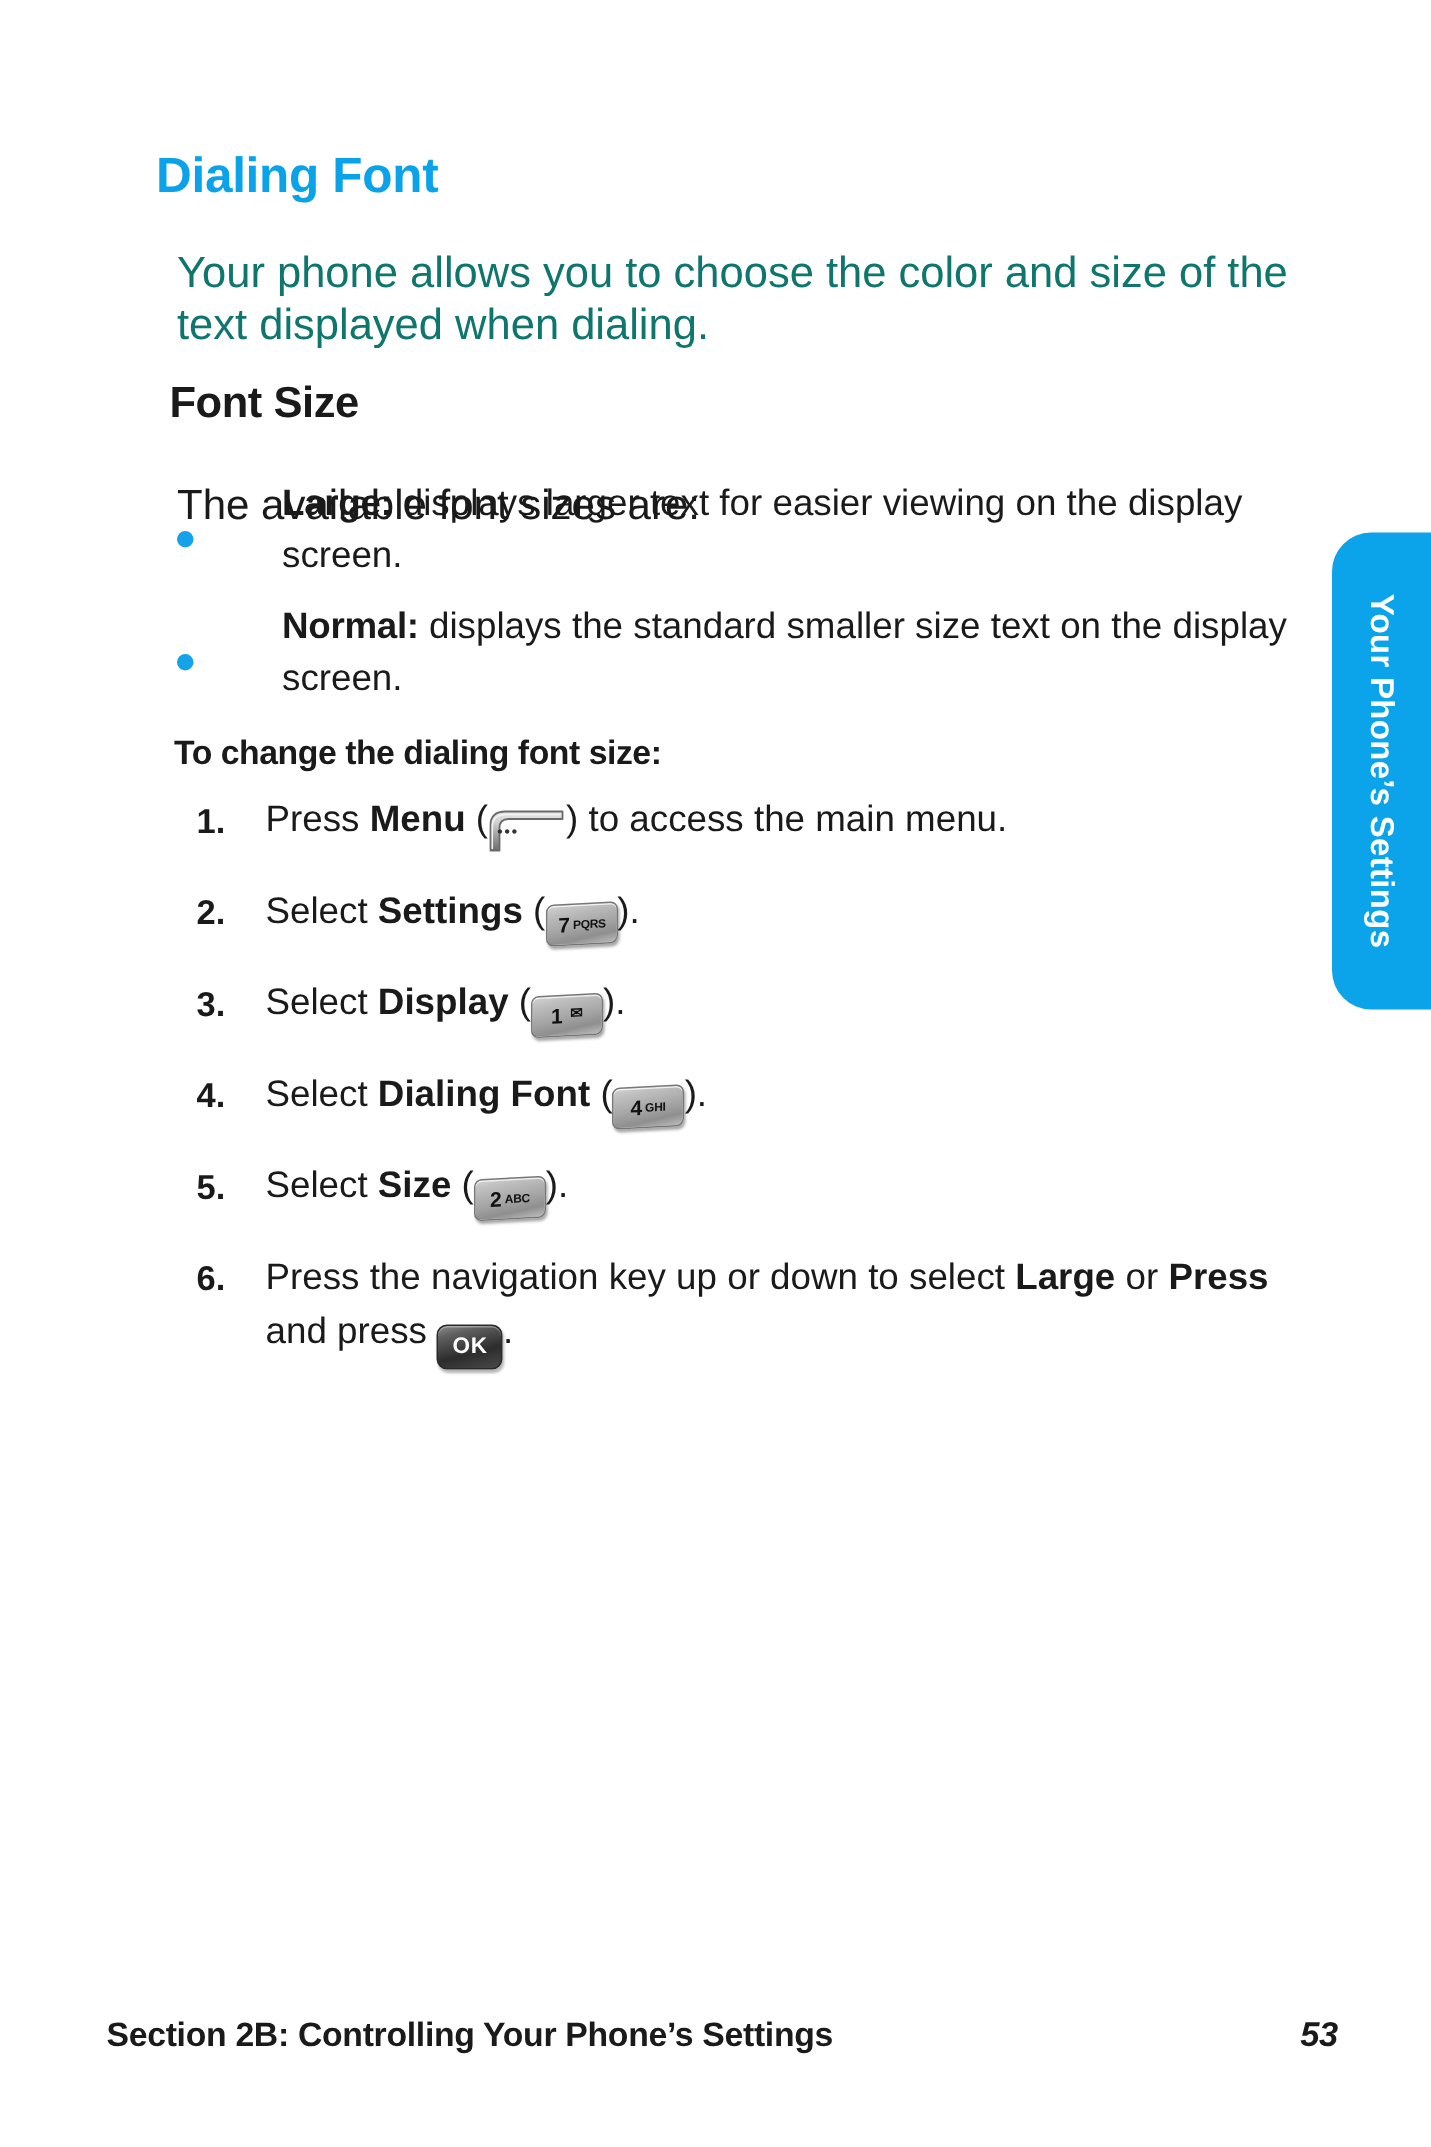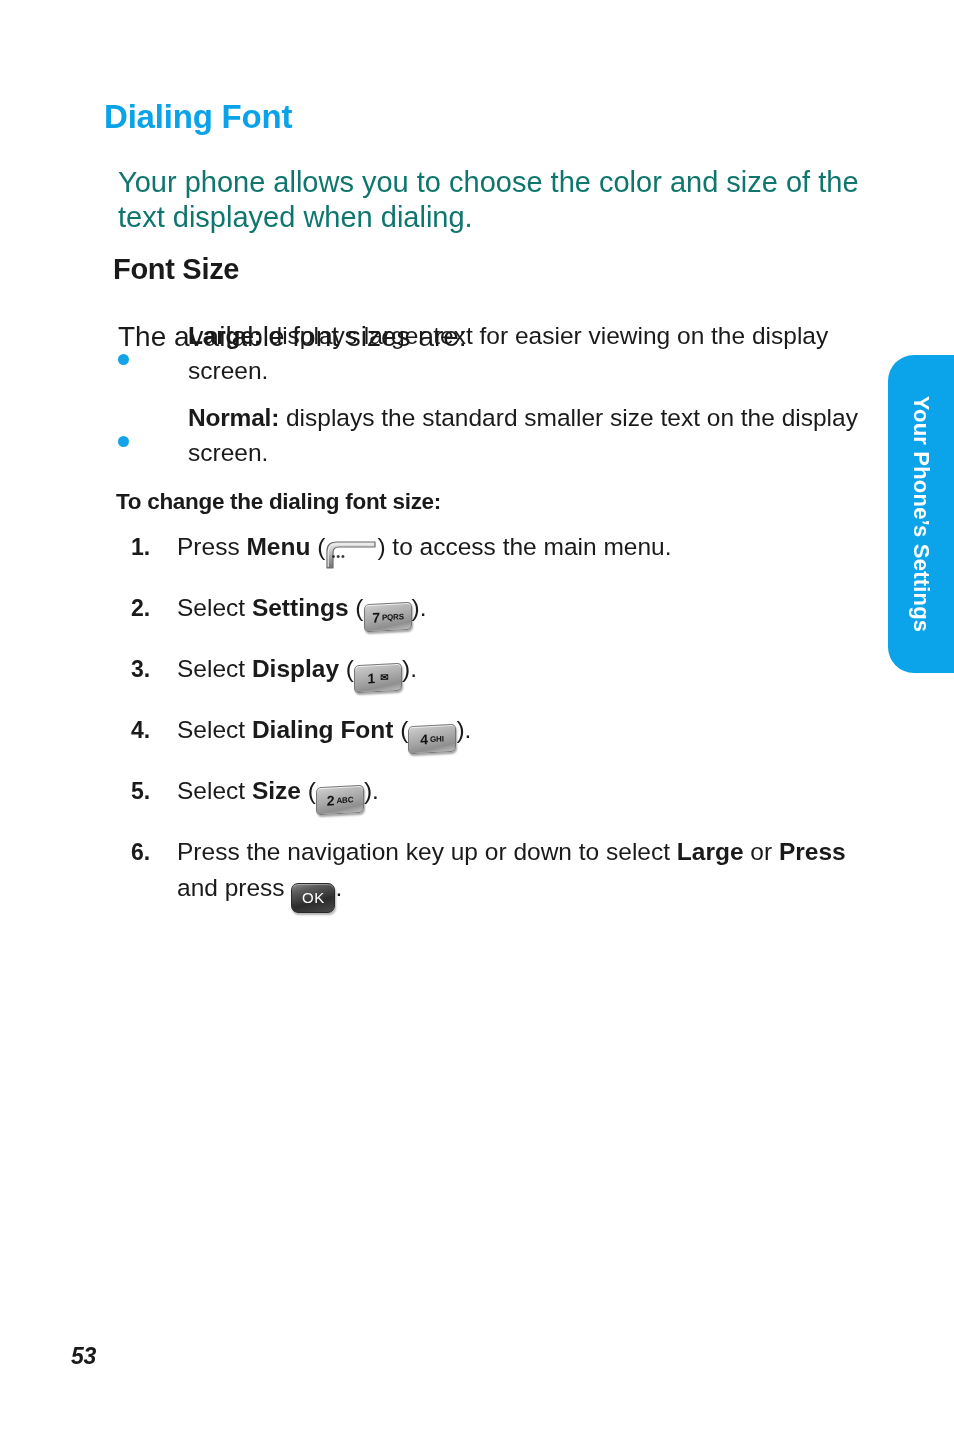--- a/index.html
+++ b/index.html
@@ -210,21 +210,21 @@
     justify-content: center;
     width: 42px;
     height: 28px;
     border-radius: 7px;
     background: linear-gradient(165deg, #8c8c8c 0%, #5e5e5e 22%, #2c2c2c 62%, #4a4a4a 100%);
     border: 1px solid #2a2a2a;
     box-shadow: inset 0 1px 0 rgba(255,255,255,0.35),
                 1px 2px 2px rgba(0,0,0,0.3);
     color: #ffffff;
     font-size: 15px;
-    font-weight: normal;
+    font-weight: bold;
     letter-spacing: 0.5px;
     vertical-align: -7px;
   }
 
   
   .side-tab {
     position: absolute;
     left: 888px;
     top: 355px;
     width: 90px;
@@ -355,16 +355,17 @@
       <span class="step-text"><span>Press the navigation key up or down to select </span><b>Large</b><span> or </span><b>Press</b><span> and press </span><span class="okkey">OK</span><span>.</span></span>
     </div>
 
   </div>
 
   <div class="side-tab">
     <div class="side-tab-label">Your Phone’s Settings</div>
   </div>
 
   <div class="footer">
+    <span>Section 2B: Controlling Your Phone’s Settings</span>
     <span class="footer-page">53</span>
   </div>
 
 </div>
 
 </body></html>

